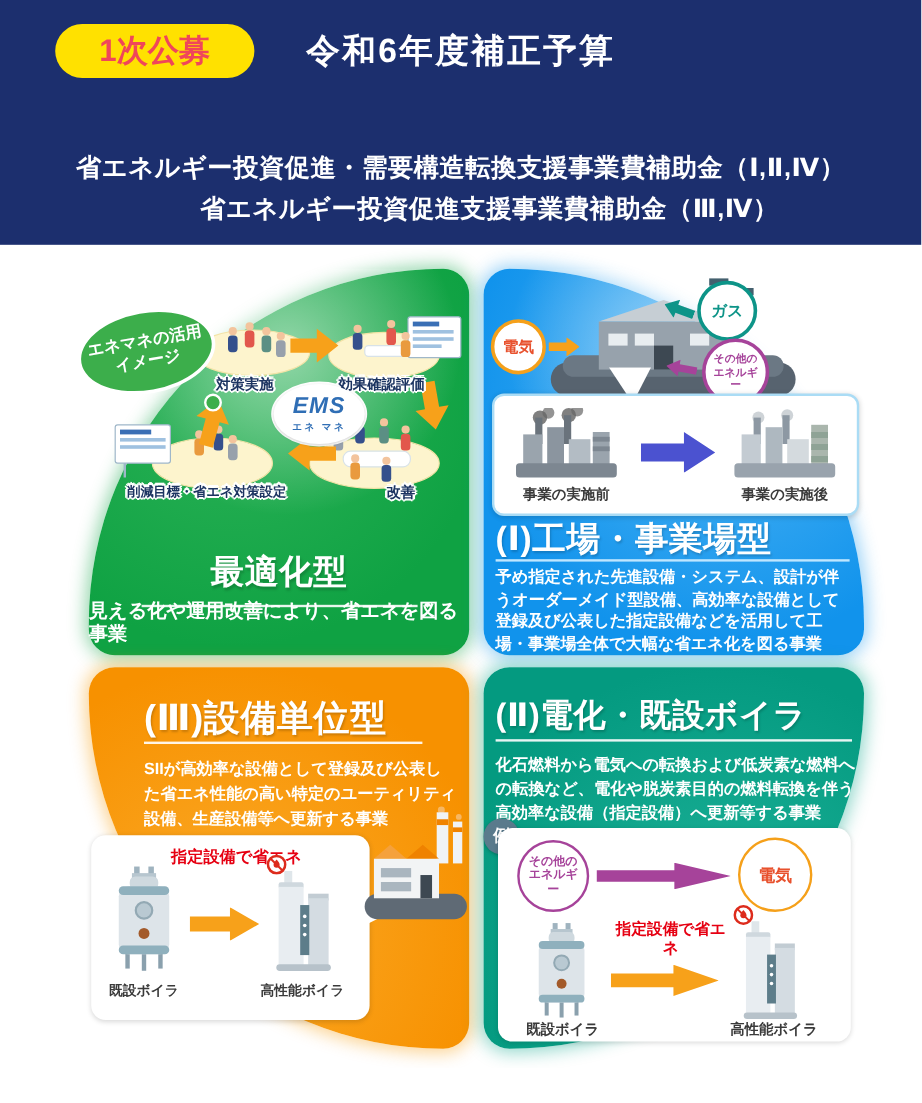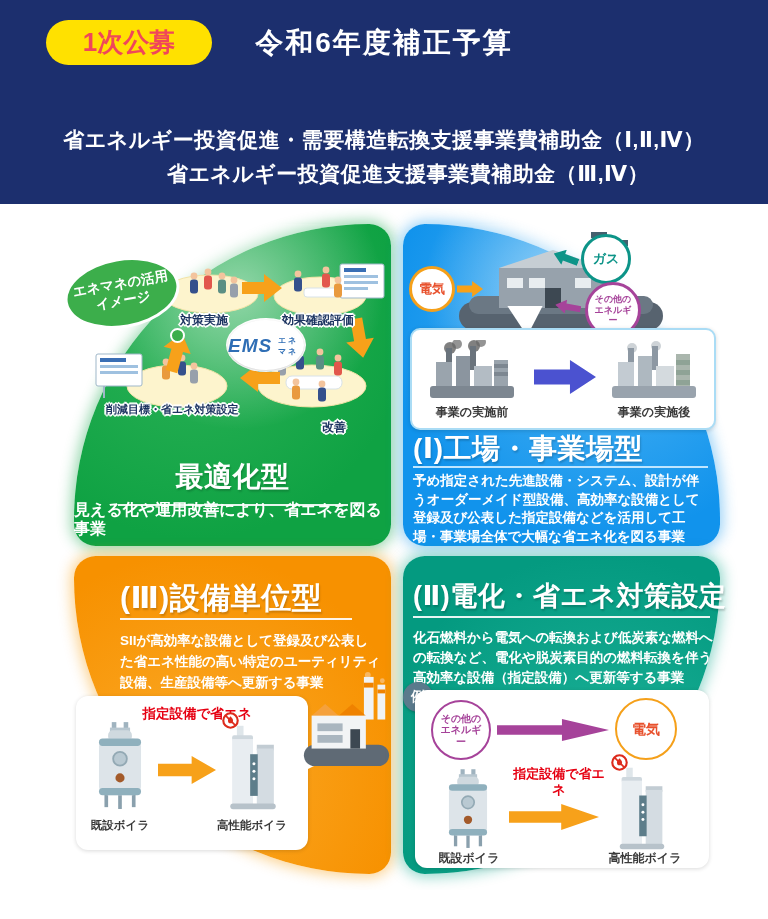--- a/index.html
+++ b/index.html
@@ -48,21 +48,21 @@
           border:3px solid #fff;border-radius:50%;transform:rotate(-10deg);
           display:flex;align-items:center;justify-content:center;text-align:center;
           color:#fff;font-weight:bold;font-size:13.5px;line-height:1.25;padding:2px;box-sizing:border-box;}
   .bubble-dot{position:absolute;left:96px;top:104px;width:11px;height:11px;border-radius:50%;
               background:#3cae4b;border:2px solid #fff;}
 
   .cycle-label{position:absolute;color:#1c3461;font-weight:bold;font-size:12px;white-space:nowrap;
       text-shadow:-1px -1px 0 #fff,1px -1px 0 #fff,-1px 1px 0 #fff,1px 1px 0 #fff,
                   -2px 0 0 #fff,2px 0 0 #fff,0 -2px 0 #fff,0 2px 0 #fff;}
   .ems{position:absolute;left:154px;top:96px;width:76px;height:50px;background:#fff;border-radius:50%;
-       display:flex;flex-direction:row;align-items:center;justify-content:center;
+       display:flex;flex-direction:column;align-items:center;justify-content:center;
        box-shadow:0 1px 3px rgba(0,0,0,.18);}
   .ems-logo{color:#2f6eb5;font-size:19px;font-weight:bold;font-style:italic;letter-spacing:1px;line-height:1;}
   .ems-sub{color:#2f6eb5;font-size:8px;font-weight:bold;letter-spacing:2px;margin-top:2px;text-align:center;}
 
   
   .ecircle{position:absolute;background:#fff;border-radius:50%;display:flex;align-items:center;
            justify-content:center;text-align:center;font-weight:bold;box-sizing:border-box;line-height:1.15;}
 
   
   .barrow{position:absolute;clip-path:polygon(0% 28%,58% 28%,58% 0%,100% 50%,58% 100%,58% 72%,0% 72%);}
@@ -146,21 +146,21 @@
         <polygon points="0,8 22,8 22,0 40,14 22,28 22,20 0,20" transform="translate(296,70) rotate(80)"></polygon>
         <polygon points="0,8 22,8 22,0 40,14 22,28 22,20 0,20" transform="translate(206,146) rotate(180)"></polygon>
         <polygon points="0,8 22,8 22,0 40,14 22,28 22,20 0,20" transform="translate(84,122) rotate(-75)"></polygon>
       </g>
 
       <ellipse cx="192" cy="99" rx="40" ry="27" fill="#fff"></ellipse>
     </svg>
 
     <div class="cycle-label" style="left:106px;top:88px;">対策実施</div>
     <div class="cycle-label" style="left:208px;top:88px;">効果確認評価</div>
-    <div class="cycle-label" style="left:212px;top:195px;padding-left:36px;">改善</div>
+    <div class="cycle-label" style="left:212px;top:178px;padding-left:36px;">改善</div>
     <div class="cycle-label" style="left:32px;top:178px;font-size:11px;">削減目標・省エネ対策設定</div>
 
     <div class="ems">
       <div class="ems-logo">EMS</div>
       <div class="ems-sub">エネ マネ</div>
     </div>
 
     <div class="bubble">エネマネの活用イメージ</div>
     <div class="bubble-dot"></div>
 
@@ -293,21 +293,21 @@
       <polygon points="12,48 26,36 40,48" fill="#f5a13c"></polygon>
       <polygon points="40,48 54,36 68,48" fill="#ef8200"></polygon>
       <rect x="12" y="48" width="56" height="34" fill="#f2f4f5"></rect>
       <rect x="18" y="56" width="26" height="8" fill="#aab6bf"></rect>
       <rect x="18" y="68" width="26" height="8" fill="#aab6bf"></rect>
       <rect x="52" y="62" width="10" height="20" fill="#3d4852"></rect>
     </svg>
   </div>
 
   <div class="quad quad-br">
-    <div class="qtitle" style="left:10px;top:22px;font-size:27px;">(Ⅱ)電化・省エネ対策設定</div>
+    <div class="qtitle" style="left:10px;top:22px;font-size:27px;">(Ⅱ)電化・既設ボイラ</div>
     <div class="qrule" style="left:10px;top:60px;width:297px;"></div>
     <div class="qdesc" style="left:10px;top:72px;width:300px;line-height:20px;">化石燃料から電気への転換および低炭素な燃料への転換など、電化や脱炭素目的の燃料転換を伴う高効率な設備（指定設備）へ更新等する事業</div>
 
     <div class="example-badge" style="left:0;top:126px;">例</div>
 
     <div class="card" style="left:12px;top:134px;width:294px;height:178px;">
       <div class="ecircle" style="left:16px;top:10px;width:60px;height:60px;border:2.5px solid #a6439a;color:#a6439a;font-size:10px;padding:6px;">その他のエネルギー</div>
       <div class="barrow" style="left:82px;top:29px;width:112px;height:22px;background:#a6439a;"></div>
       <div class="ecircle" style="left:200px;top:8px;width:62px;height:62px;border:2.5px solid #f5a01a;color:#e8512d;font-size:14px;">電気</div>
 

